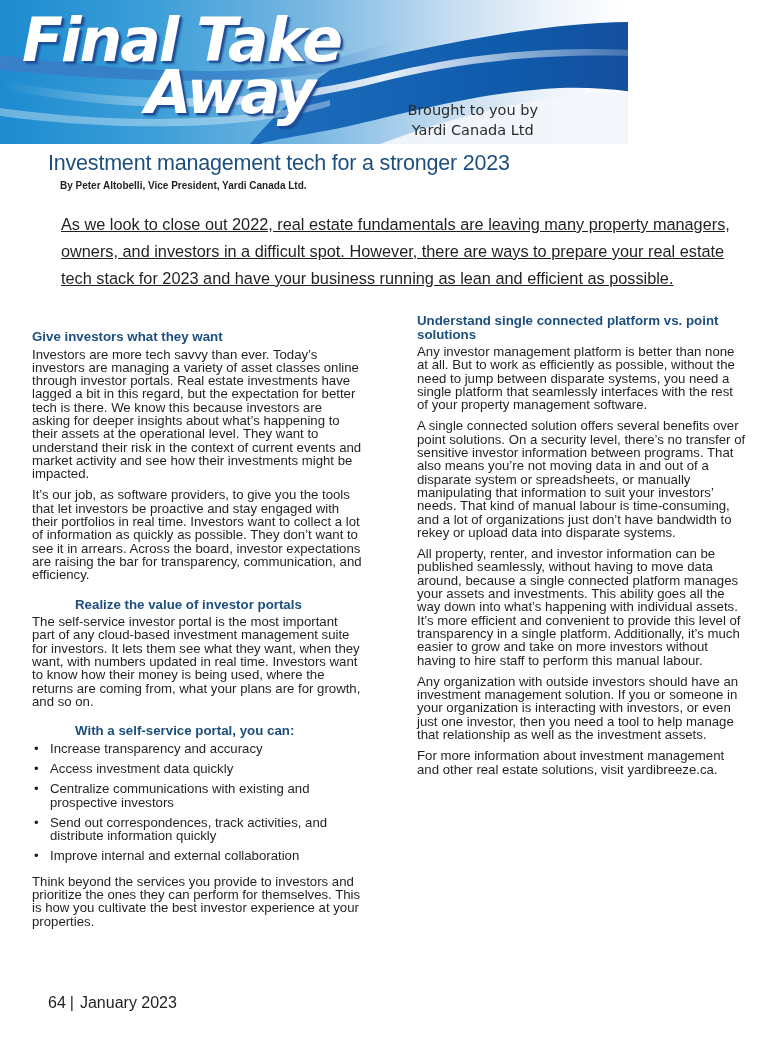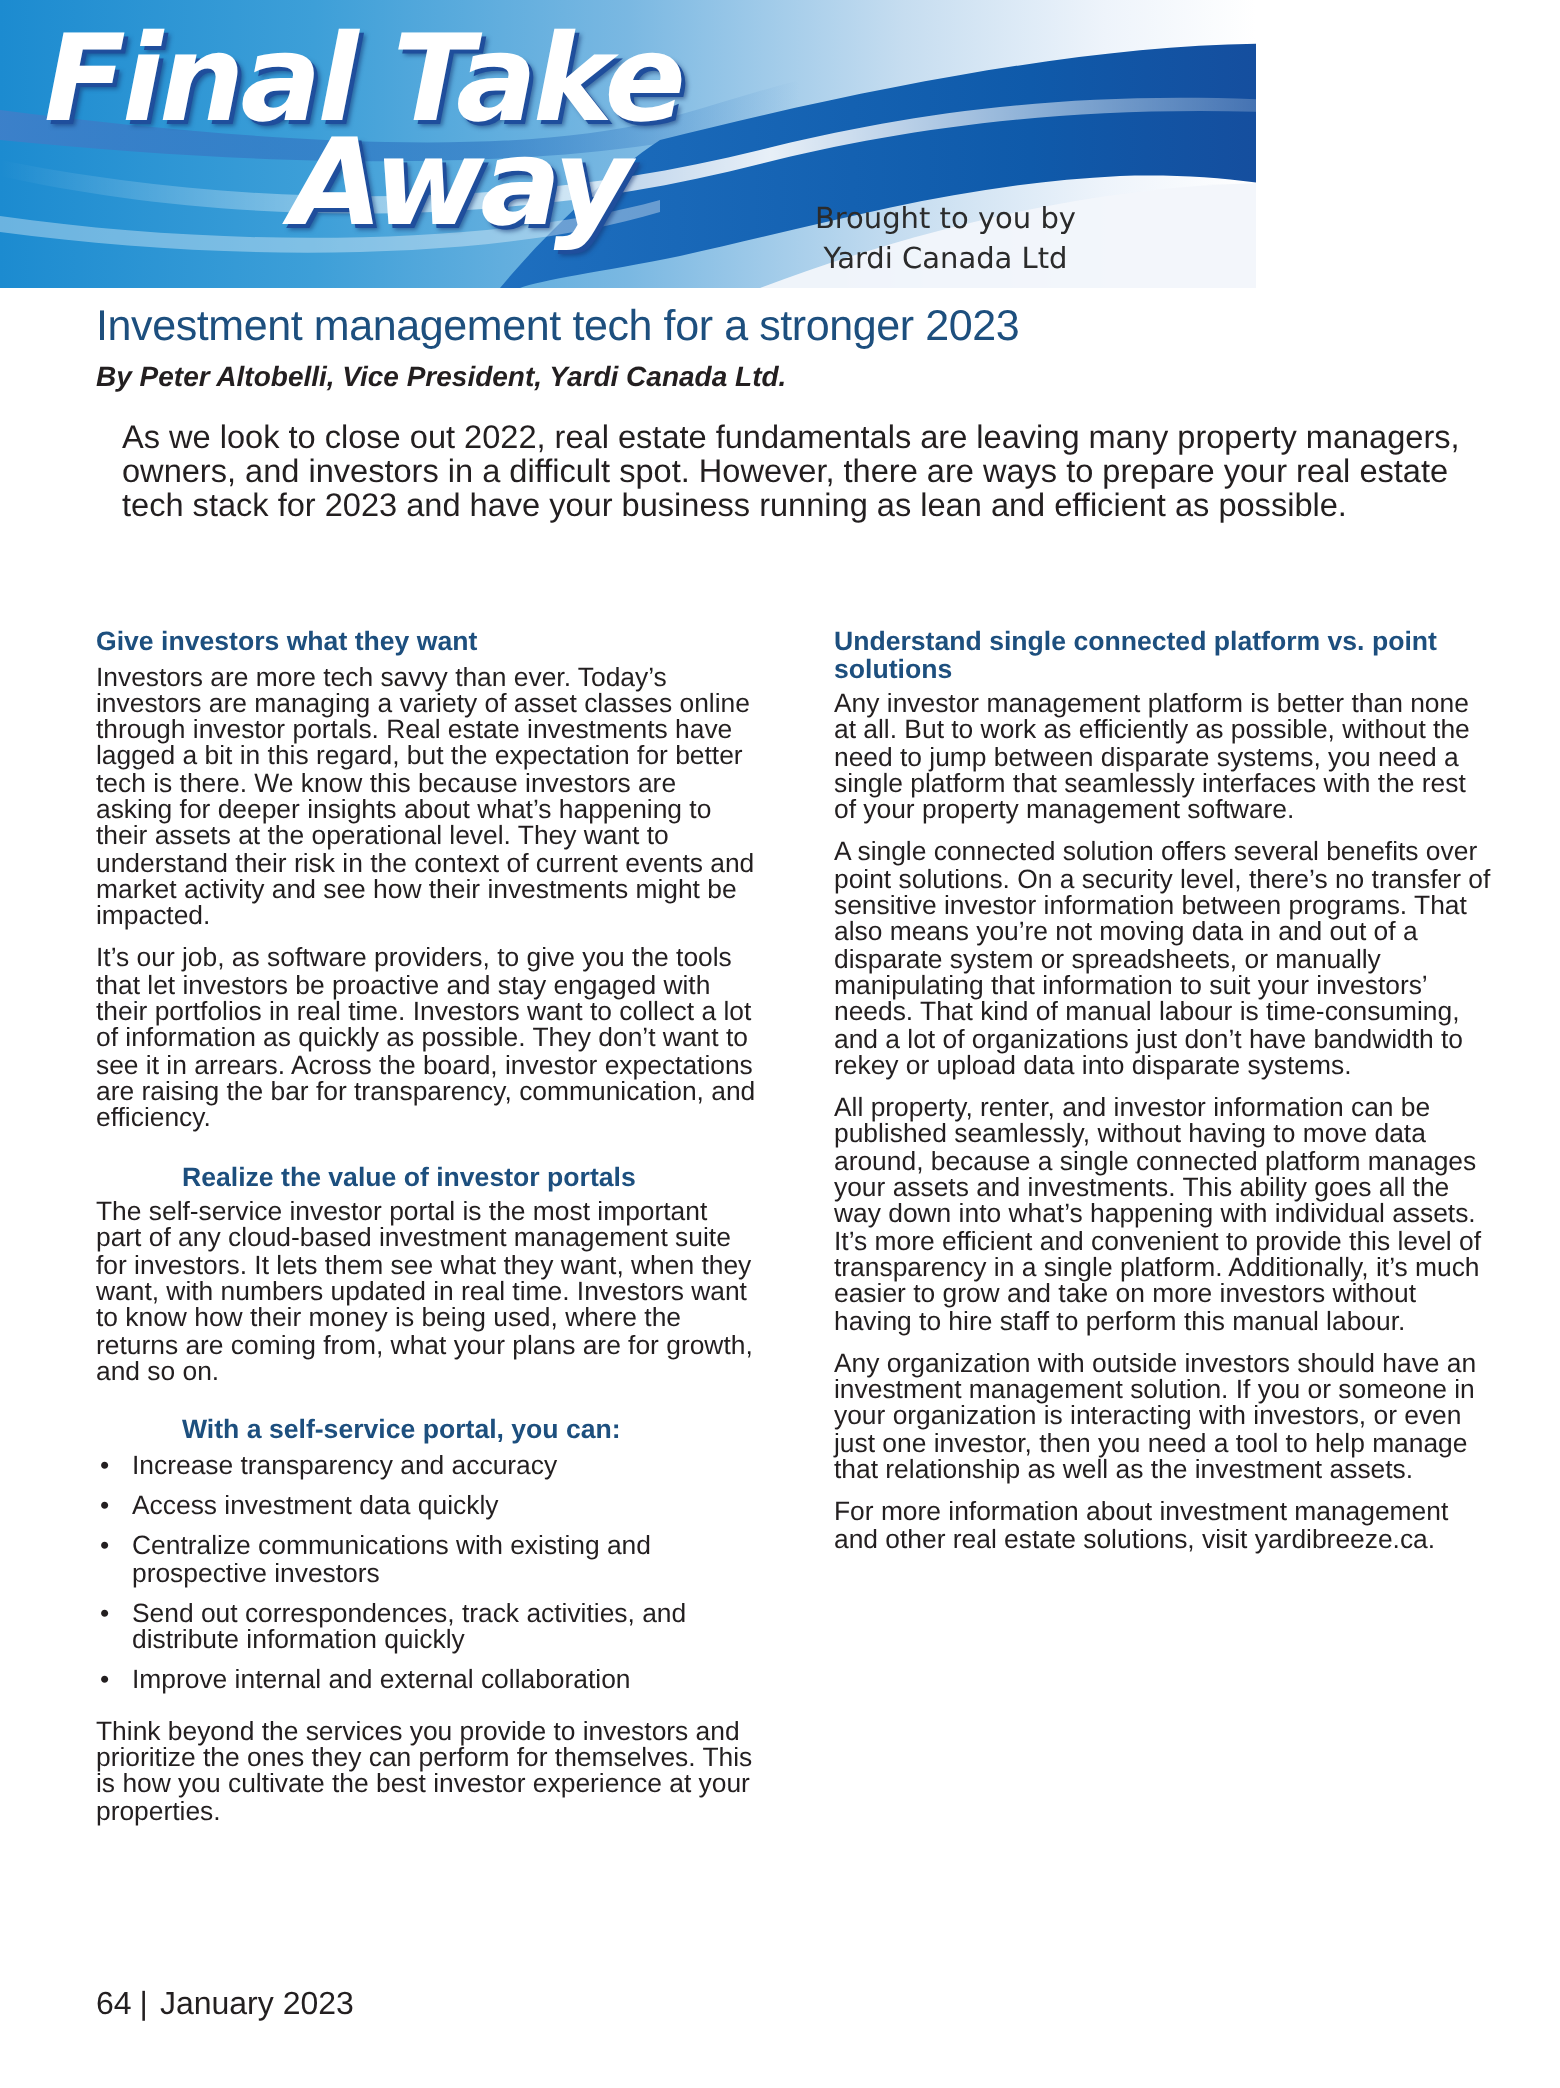--- a/index.html
+++ b/index.html
@@ -14,26 +14,26 @@
     color: #ffffff; letter-spacing: -2px; line-height: 1;
     text-shadow: 2px 2px 0 #1f4e9c, 3px 3px 2px rgba(20,50,110,0.55); }
   .title-line1 { left: 22px; top: 10px; font-size: 60px; }
   .title-line2 { left: 145px; top: 62px; font-size: 60px; }
 
   .sponsor { position: absolute; right: 90px; top: 100px; text-align: center; font-family: "DejaVu Sans", sans-serif;
     font-size: 14.5px; line-height: 20px; color: #2b2b2b; }
   .sponsor div { white-space: nowrap; }
 
   .article-title { position: absolute; left: 48px; top: 151px; font-size: 21.5px; color: #1d4f7e; font-weight: normal; white-space: nowrap; letter-spacing: -0.2px; }
-  .byline { position: absolute; left: 48px; top: 180px; font-size: 14px; font-weight: bold; color: #231f20; white-space: nowrap; font-style: italic; }
+  .byline { position: absolute; left: 60px; top: 180px; font-size: 10px; font-weight: bold; color: #231f20; white-space: nowrap; }
 
-  .intro { position: absolute; left: 61px; top: 211px; width: 680px; font-size: 16.3px; line-height: 17px; color: #231f20; }
+  .intro { position: absolute; left: 61px; top: 211px; width: 680px; font-size: 16.3px; line-height: 27px; color: #231f20; text-decoration: underline; }
 
   .col { position: absolute; top: 314px; width: 330px; font-size: 13.2px; line-height: 13.3px; color: #231f20; }
-  .col-left { left: 48px; }
+  .col-left { left: 32px; margin-top: 16px; }
   .col-right { left: 417px; }
 
   .col h3 { font-size: 13.3px; font-weight: bold; color: #1d4f7e; line-height: 13.5px; margin-bottom: 4px; }
   .col p { margin-bottom: 8px; }
   .col .gap-h { margin-top: 16px; padding-left: 43px; }
 
   .bullets { list-style: none; margin: 2px 0 12px 0; }
   .bullets li { position: relative; padding-left: 18px; margin-bottom: 7px; }
   .bullets li::before { content: "\2022"; position: absolute; left: 2px; top: 0; }
 

